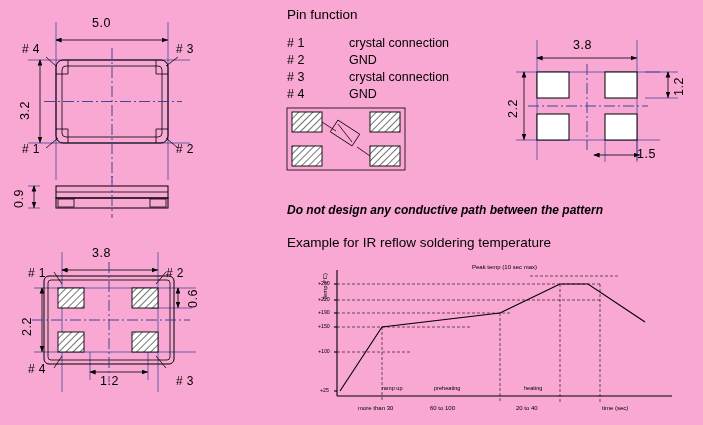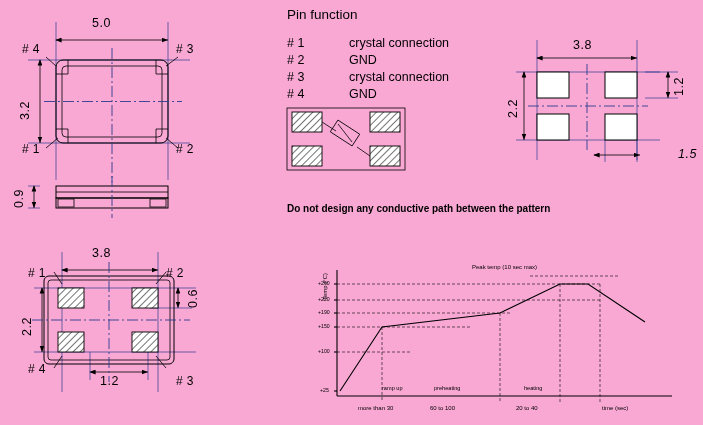--- a/index.html
+++ b/index.html
@@ -33,22 +33,23 @@
     letter-spacing: 0.4px;
   }
   .heading {
     font-size: 13.5px;
     text-align: center;
   }
   .bodytext {
     font-size: 12.5px;
   }
   .bold-italic {
-    font-size: 10px;
+    font-size: 12px;
     font-weight: bold;
+    font-style: italic;
   }
   .vert {
     transform: rotate(-90deg);
     transform-origin: 0 0;
   }
   svg { display: block; overflow: visible; }
   .ln { stroke: #000; stroke-width: 1; fill: none; }
   .ln-thin { stroke: #000; stroke-width: 0.8; fill: none; }
   .ctr { stroke: #2b3c8f; stroke-width: 0.9; fill: none; stroke-dasharray: 11 3 2 3; }
   .ext { stroke: #2b3c8f; stroke-width: 0.7; fill: none; }
@@ -241,24 +242,25 @@
     </div>
     <div style="display:flex;align-items:baseline;">
       <span class="txt bodytext" style="width:62px;display:inline-block;"># 4</span>
       <span class="txt bodytext">GND</span>
     </div>
   </div>
 
   <div class="abs txt dim" style="left:573px;top:38px;">3.8</div>
   <div class="abs txt dim vert" style="left:506px;top:118px;">2.2</div>
   <div class="abs txt dim vert" style="left:672px;top:96px;">1.2</div>
-  <div class="abs txt dim" style="left:678px;top:147px;font-style:italic;">1.5</div>
+  <div class="abs txt dim" style="left:637px;top:147px;">1.5</div>
 
   <div class="abs txt bold-italic" style="left:287px;top:203px;">Do not design any conductive path between the pattern</div>
 
+  <div class="abs txt heading" style="left:287px;top:235px;">Example for IR reflow soldering temperature</div>
 
   <div class="abs txt tiny vert" style="left:322px;top:300px;font-size:6px;">Temp (°C)</div>
   <div class="abs txt tiny" style="left:472px;top:264px;font-size:6px;">Peak temp (10 sec max)</div>
 
   <div class="abs txt tick" style="left:318px;top:280px;">+260</div>
   <div class="abs txt tick" style="left:318px;top:296px;">+220</div>
   <div class="abs txt tick" style="left:318px;top:309px;">+190</div>
   <div class="abs txt tick" style="left:318px;top:323px;">+150</div>
   <div class="abs txt tick" style="left:318px;top:348px;">+100</div>
   <div class="abs txt tick" style="left:320px;top:387px;">+25</div>

